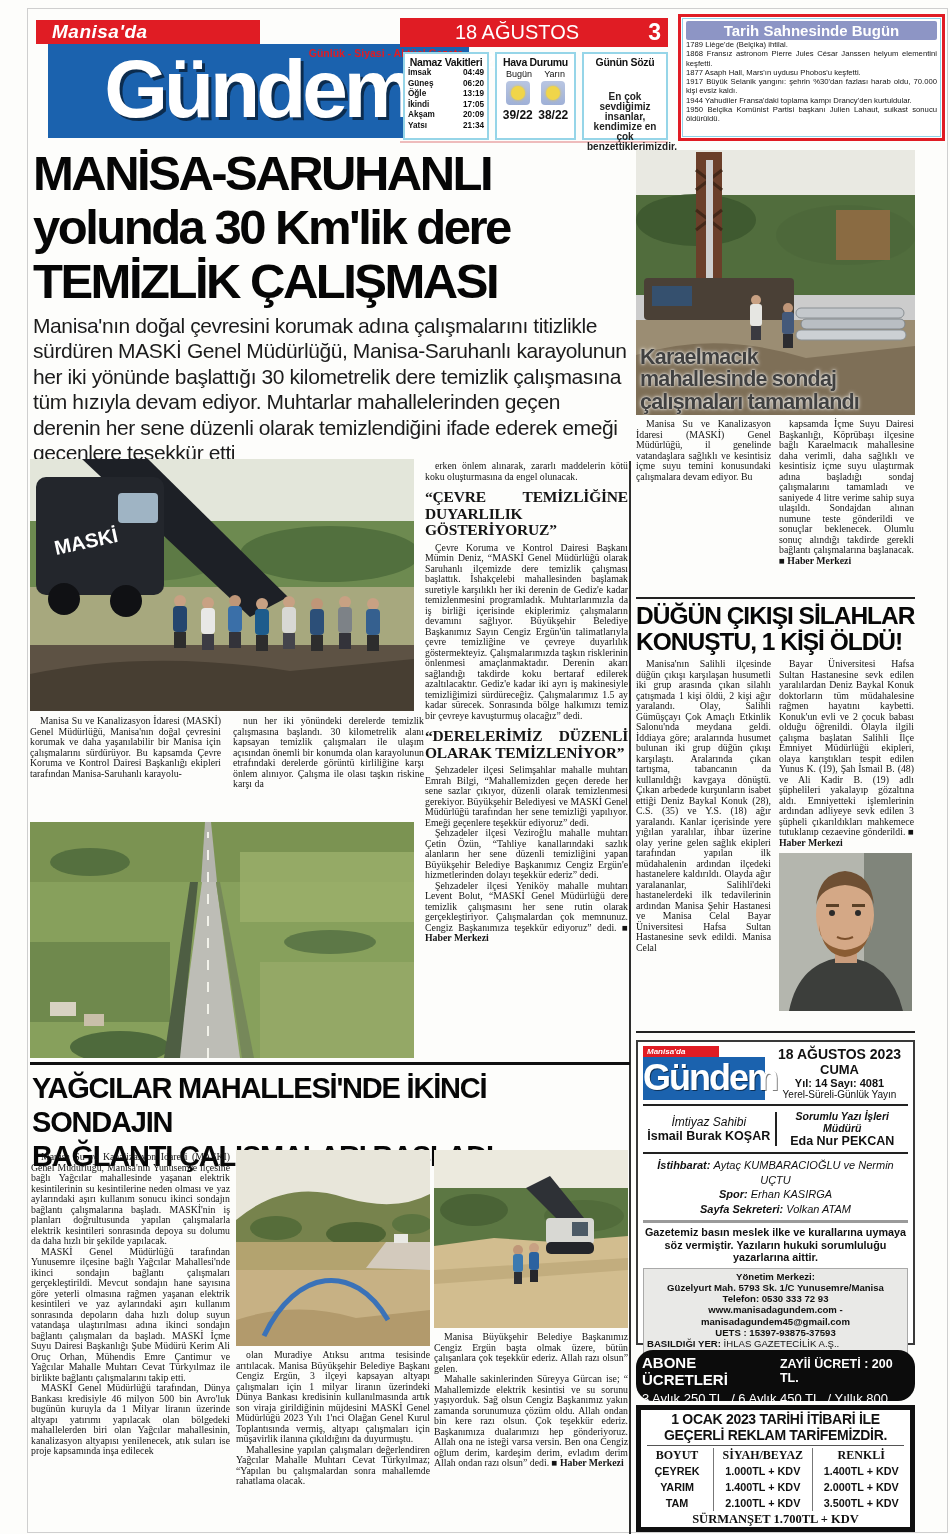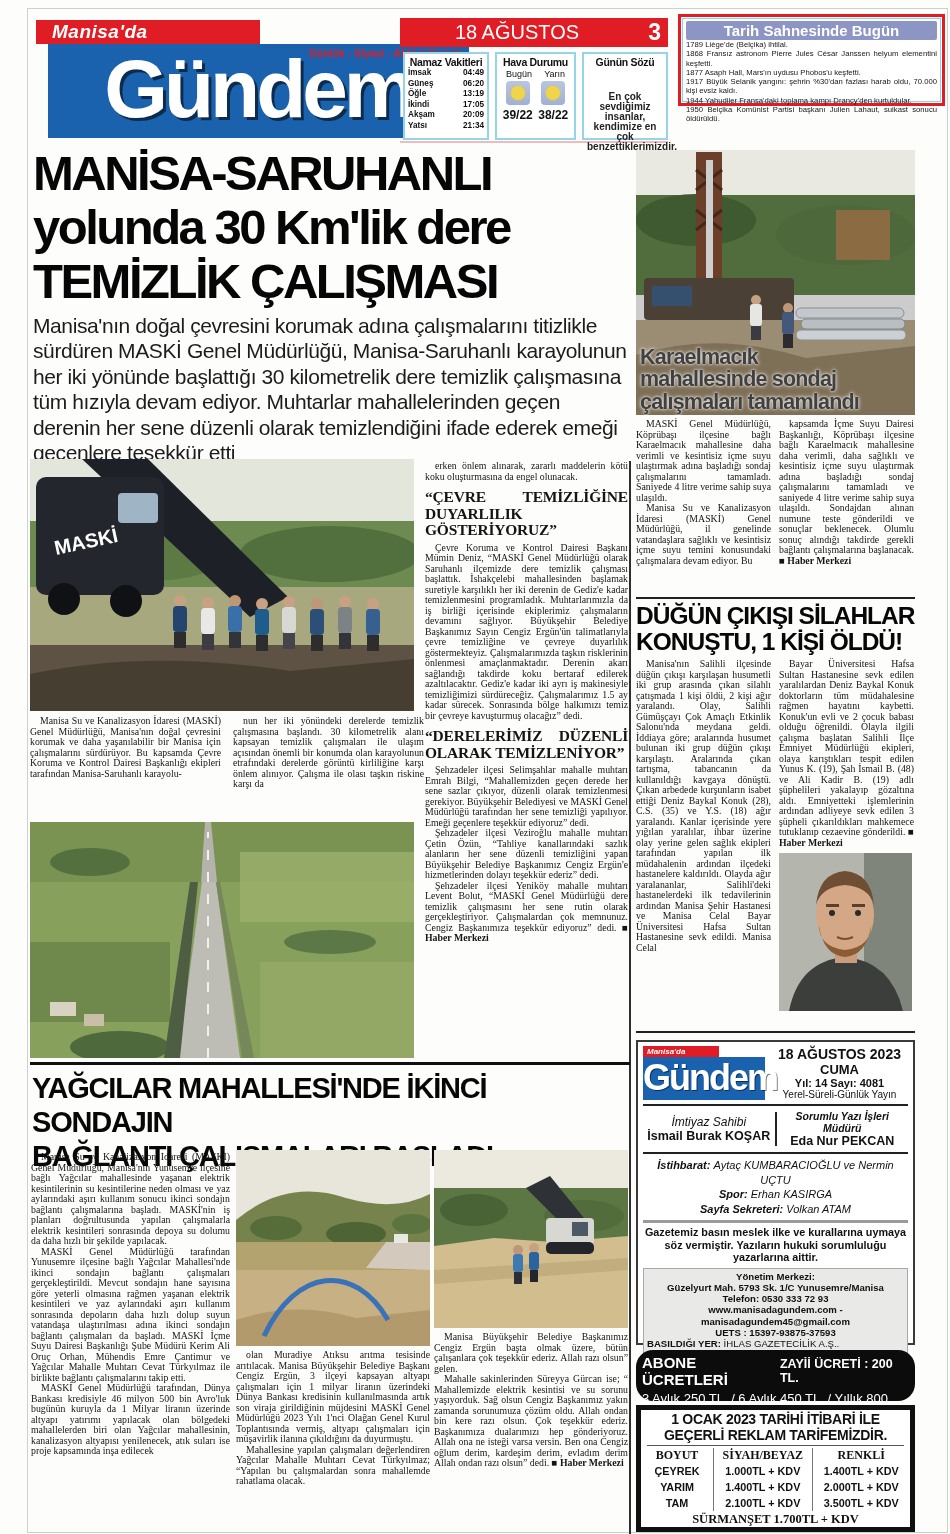--- a/index.html
+++ b/index.html
@@ -31,21 +31,21 @@
   .hava{left:495px;top:52px;width:81px;height:88px;}
   .hava .lbl{display:flex;justify-content:space-around;font-size:9px;margin-top:1px;}
   .hava .icons{display:flex;justify-content:space-around;margin-top:2px;}
   .sun{width:24px;height:24px;border-radius:4px;background:linear-gradient(180deg,#b9c6e2,#9fb0d6);position:relative;}
   .sun:after{content:"";position:absolute;left:5px;top:5px;width:14px;height:14px;border-radius:50%;background:#f0d54a;box-shadow:0 0 3px #e8c83a;}
   .hava .tmp{display:flex;justify-content:space-around;font-size:12px;font-weight:bold;margin-top:3px;}
   .quote{left:582px;top:52px;width:86px;height:88px;}
   .quote .q{font-size:10px;font-weight:bold;text-align:center;line-height:10px;margin-top:24px;color:#222;}
 
   
-  .tarih{left:678px;top:14px;width:267px;height:92px;border:3px solid #e01c24;background:#fff;box-sizing:border-box;}
+  .tarih{left:678px;top:14px;width:267px;height:127px;border:3px solid #e01c24;background:#fff;box-sizing:border-box;}
   .tarih .inner{position:absolute;left:1px;top:1px;right:1px;bottom:1px;border:1px solid #8fd3e8;padding:2px 3px;box-sizing:border-box;}
   .tarih .hd{background:#8d95c5;color:#fff;font-weight:800;font-size:15px;text-align:center;line-height:19px;border-radius:2px;}
   .tarih .it{font-size:7.7px;line-height:9.3px;text-align:justify;color:#161616;}
 
   
   .headline{left:33px;top:146px;width:600px;color:#060606;}
   .headline div{font-weight:800;font-size:49px;line-height:54px;letter-spacing:-2.5px;}
   .lead{left:33px;top:313px;width:598px;font-size:21px;line-height:25.4px;letter-spacing:-0.4px;color:#1c1c1c;font-weight:500;}
 
   .photo{overflow:hidden;background:#ccc;}
@@ -360,21 +360,20 @@
           </g>
       </svg>
       <div class="ph-head">
         <div>Karaelmacık</div>
         <div>mahallesinde sondaj</div>
         <div>çalışmaları tamamlandı</div>
       </div>
     </div>
     <div class="twocol serif">
       <div>
-        <p>MASKİ Genel Müdürlüğü, Köprübaşı ilçesine bağlı Karaelmacık mahallesine daha verimli ve kesintisiz içme suyu ulaştırmak adına başladığı sondaj çalışmalarını tamamladı. Saniyede 4 litre verime sahip suya ulaşıldı.</p>
         <p>Manisa Su ve Kanalizasyon İdaresi (MASKİ) Genel Müdürlüğü, il genelinde vatandaşlara sağlıklı ve kesintisiz içme suyu temini konusundaki çalışmalara devam ediyor. Bu</p>
       </div>
       <div>
         <p><span>kapsamda İçme Suyu Dairesi Başkanlığı, Köprübaşı ilçesine bağlı Karaelmacık mahallesine daha verimli, daha sağlıklı ve kesintisiz içme suyu ulaştırmak adına başladığı sondaj çalışmalarını tamamladı ve saniyede 4 litre verime sahip suya ulaşıldı. Sondajdan alınan numune teste gönderildi ve sonuçlar beklenecek. Olumlu sonuç alındığı takdirde gerekli bağlantı çalışmalarına başlanacak.</span> <span class="byline">■ Haber Merkezi</span></p>
       </div>
     </div>
   </div>
 
   <div class="abs hrule hr1"></div>
 

